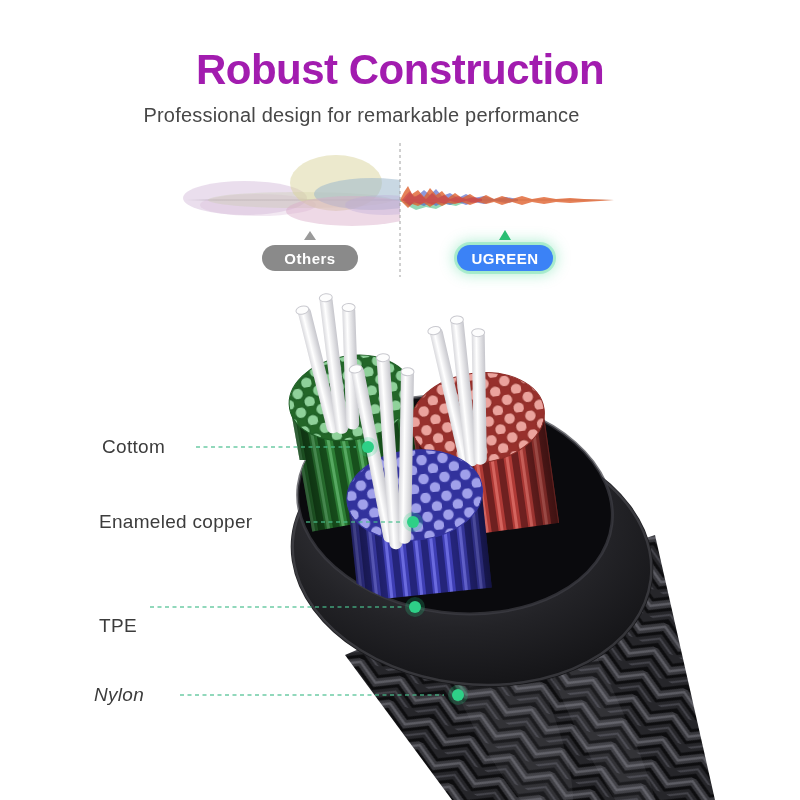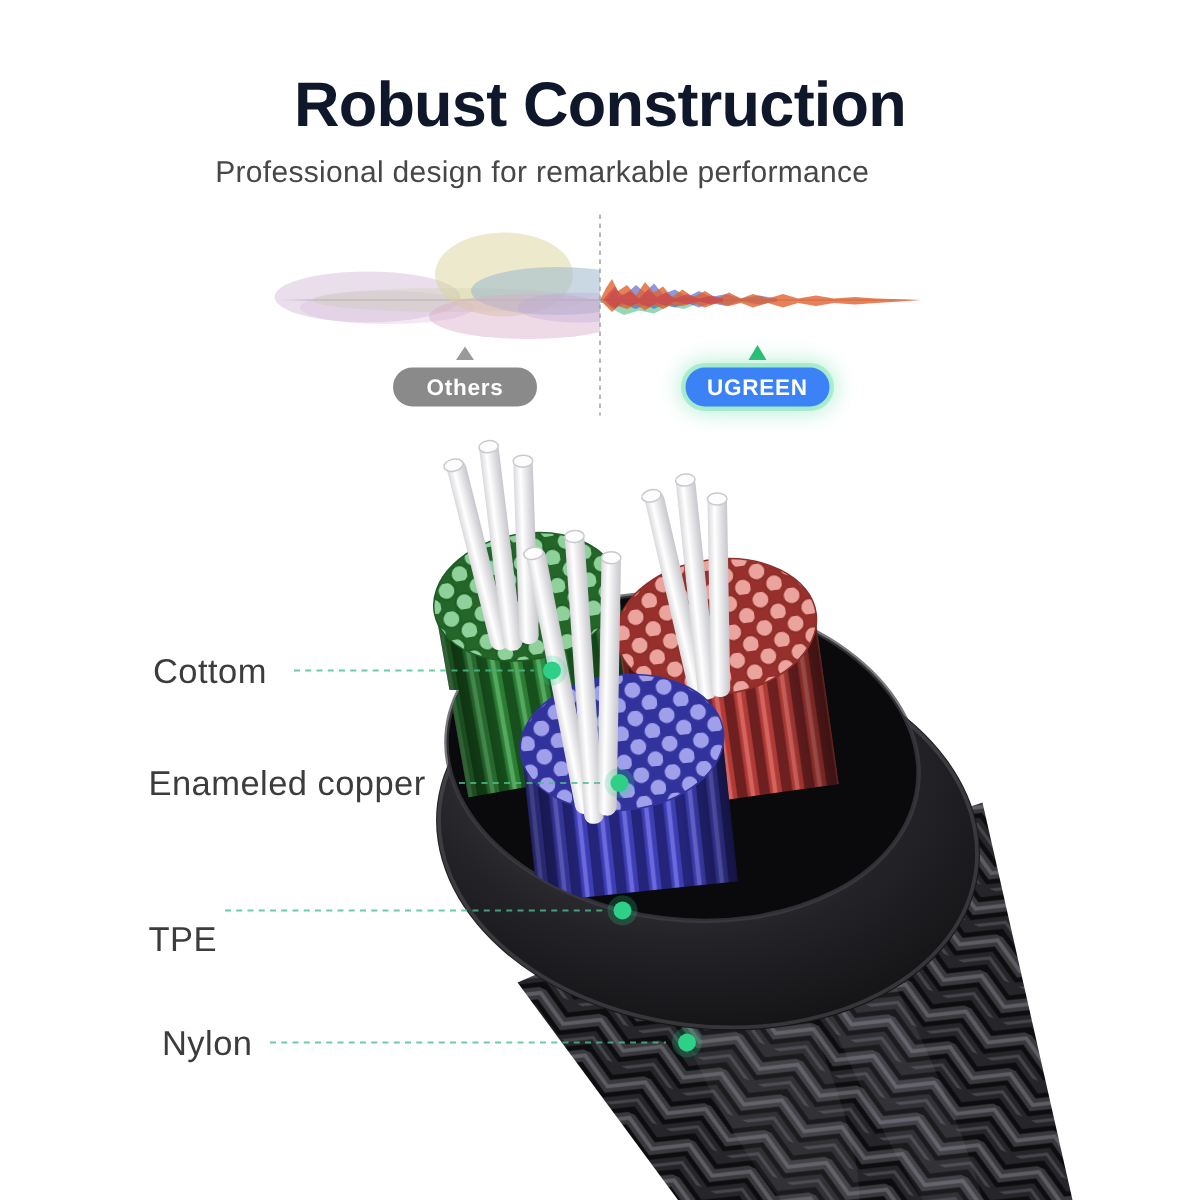--- a/index.html
+++ b/index.html
@@ -1,34 +1,34 @@
 <!DOCTYPE html>
 <html><head>
 <meta charset="utf-8">
 <style>
   html,body{margin:0;padding:0;}
   body{font-family:"Liberation Sans","DejaVu Sans",sans-serif;background:#fff;}
   .stage{position:relative;width:800px;height:800px;background:#fff;overflow:hidden;}
   .scene{position:absolute;left:0;top:0;width:800px;height:800px;}
   .title{position:absolute;left:0;top:46px;width:800px;text-align:center;
-         font-size:42px;font-weight:800;letter-spacing:-0.5px;color:#0f172a;}
+         font-size:42px;font-weight:800;letter-spacing:-0.5px;color:#a21caf;}
   .subtitle{position:absolute;left:0;top:104px;width:723px;text-align:center;
          font-size:20px;font-weight:400;color:#474747;letter-spacing:0.2px;}
   .pill{position:absolute;width:96px;height:26px;border-radius:13px;
         display:flex;align-items:center;justify-content:center;
         color:#fff;font-size:15px;font-weight:700;letter-spacing:0.5px;}
   .pill-others{left:262px;top:245px;background:#8a8a8a;text-align:center;}
   .pill-ugreen{left:457px;top:245px;background:#3b82f6;
         box-shadow:0 0 0 3px rgba(46,208,135,.28),0 0 14px 4px rgba(46,208,135,.35);}
-  .mat-label{position:absolute;font-size:23px;color:#3c3c3c;letter-spacing:0.3px;
+  .mat-label{position:absolute;font-size:19px;color:#3c3c3c;letter-spacing:0.3px;
         line-height:28px;white-space:nowrap;}
   .mat-cotton{left:102px;top:433px;}
   .mat-copper{left:99px;top:508px;}
   .mat-tpe{left:99px;top:612px;}
-  .mat-nylon{left:108px;top:681px;}
+  .mat-nylon{left:94px;top:681px;font-style:italic;}
 </style>
 </head>
 <body>
 
 <div class="stage">
 
 <svg class="scene" width="800" height="800" viewBox="0 0 800 800">
   <defs>
     <linearGradient id="baseFade" x1="186" y1="0" x2="614" y2="0" gradientUnits="userSpaceOnUse">
       <stop offset="0" stop-color="#aaaaaa" stop-opacity="0"></stop>

